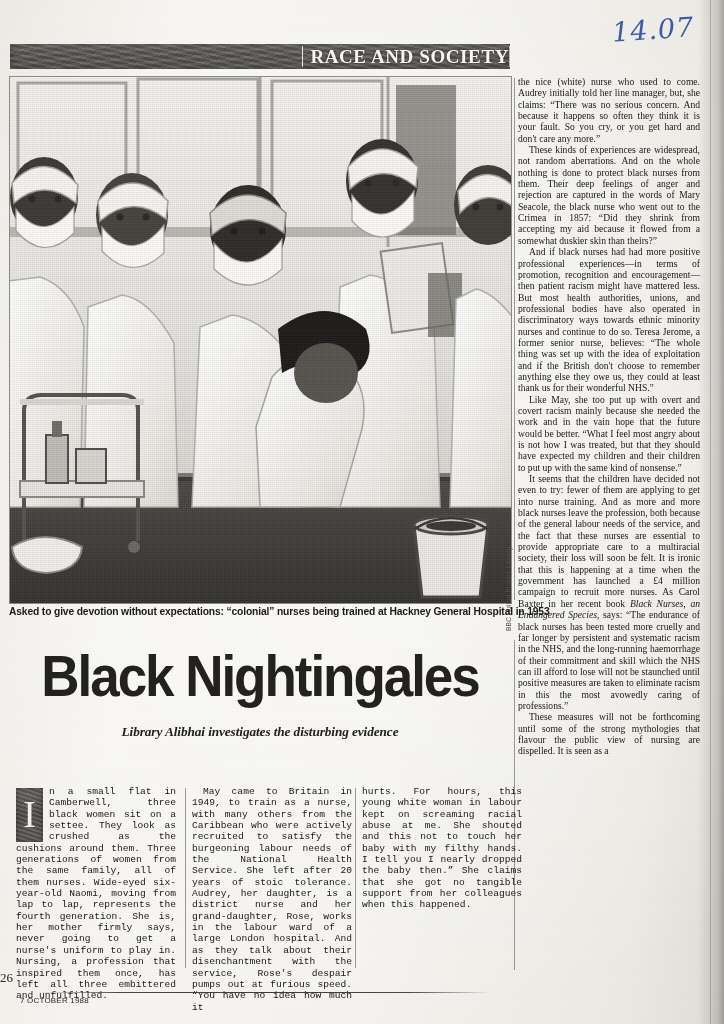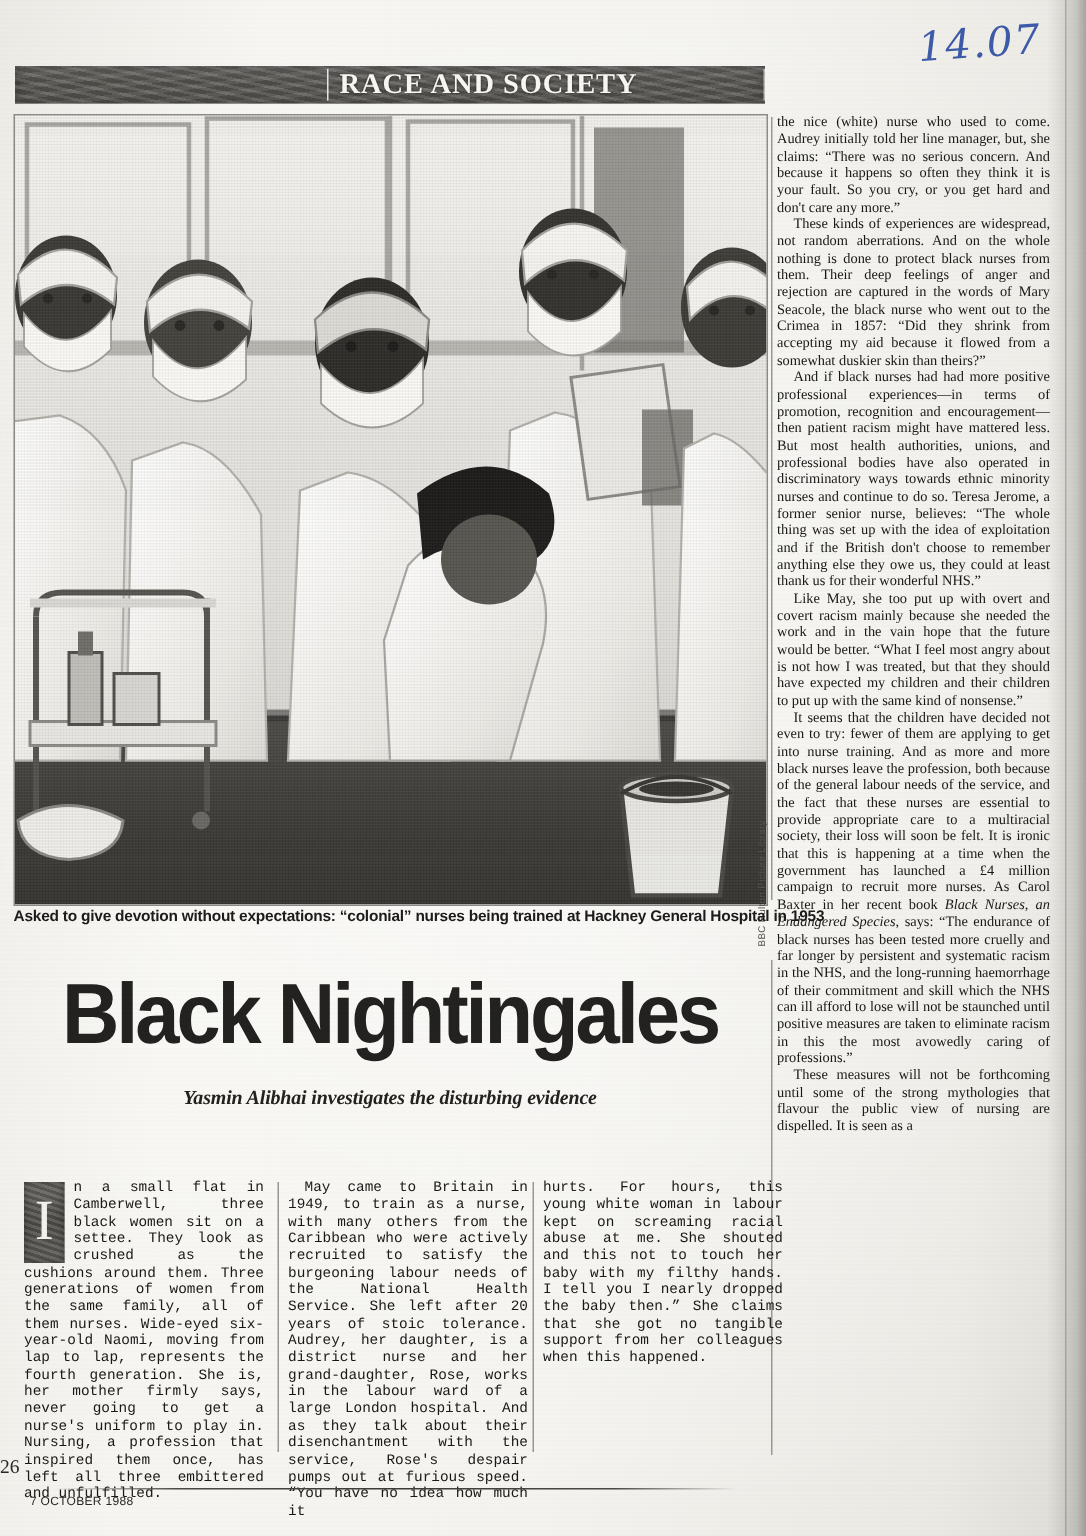--- a/index.html
+++ b/index.html
@@ -59,21 +59,20 @@
       repeating-linear-gradient(-7deg, rgba(255,255,255,.07) 0 3px, rgba(0,0,0,.06) 3px 7px),
       linear-gradient(180deg,#6e6d6a 0%,#56544f 45%,#5d5b57 100%);
     display:flex;align-items:center;justify-content:flex-end;
     box-shadow:inset 0 0 12px rgba(0,0,0,.35);
   }
   #masthead-title{
     color:#f7f6f2;
     font-family:"Liberation Serif", serif;
     font-size:19px;font-weight:700;
     letter-spacing:.6px;
-    padding-right:84px;
     border-left:1.5px solid rgba(255,255,255,.85);
     border-right:1.5px solid rgba(255,255,255,.6);
     padding-left:7px;
     line-height:21px;
     text-shadow:0 0 2px rgba(0,0,0,.5);
     white-space:nowrap;
   }
 
   
   #photo-frame{
@@ -319,21 +318,21 @@
     </svg>
     <div id="photo-grain"></div>
   </div>
 
   <div id="photo-credit">BBC Hulton Picture Library</div>
 
   <div id="caption">Asked to give devotion without expectations: “colonial” nurses being trained at Hackney General Hospital in 1953</div>
 
   <div id="headline">Black Nightingales</div>
   <div id="standfirst">
-    <span>Yasmin Alibhai investigates the disturbing evidence</span><br>
+    <span>Library Alibhai investigates the disturbing evidence</span><br>
   </div>
 
   <div class="vrule" style="left:514px;top:78px;height:522px;"></div>
   <div class="vrule" style="left:514px;top:640px;height:330px;"></div>
   <div class="vrule" style="left:185px;top:788px;height:180px;"></div>
   <div class="vrule" style="left:355px;top:788px;height:180px;"></div>
 
   <div id="right-col">
     <p class="first">the nice (white) nurse who used to come. Audrey initially told her line manager, but, she claims: “There was no serious concern. And because it happens so often they think it is your fault. So you cry, or you get hard and don't care any more.”</p>
     <p>These kinds of experiences are widespread, not random aberrations. And on the whole nothing is done to protect black nurses from them. Their deep feelings of anger and rejection are captured in the words of Mary Seacole, the black nurse who went out to the Crimea in 1857: “Did they shrink from accepting my aid because it flowed from a somewhat duskier skin than theirs?”</p>

